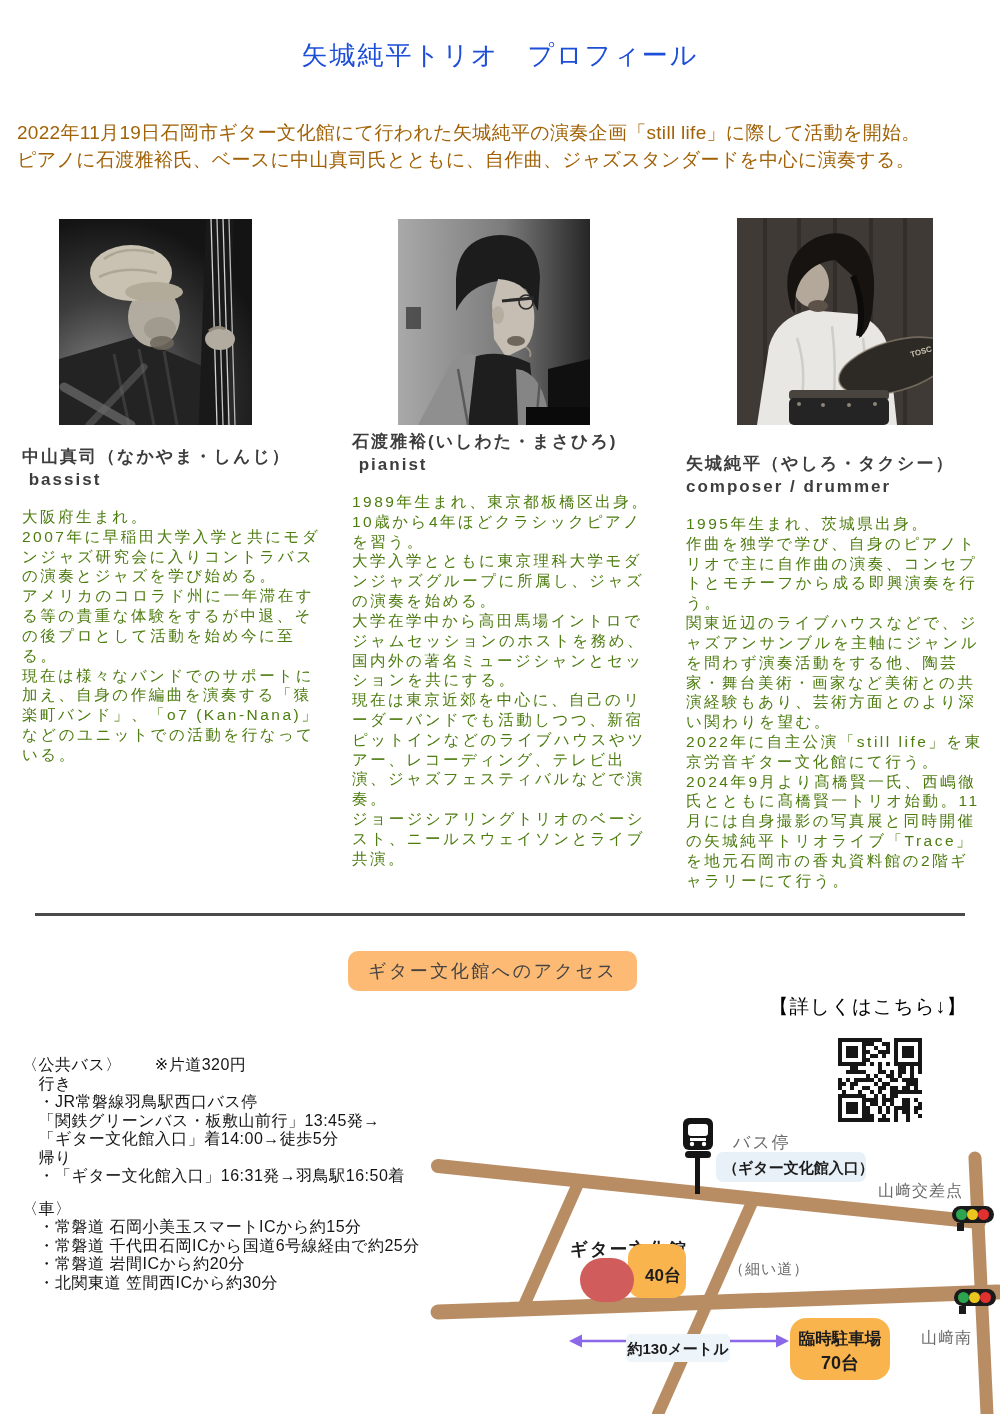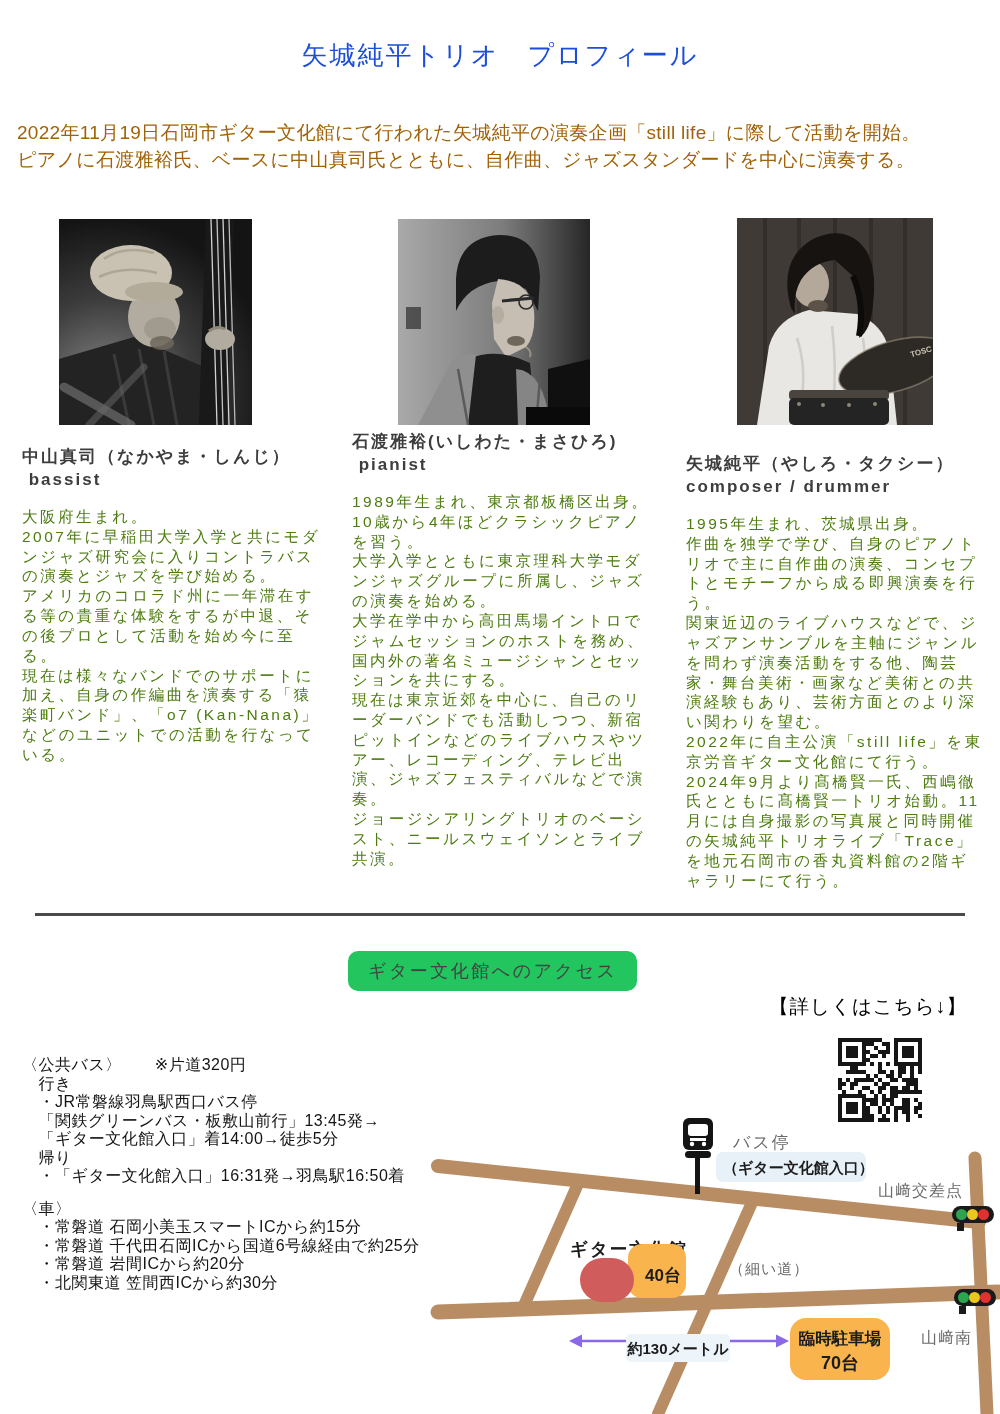--- a/index.html
+++ b/index.html
@@ -22,21 +22,21 @@
   .photo svg{display:block;}
   .member-col{line-height:1.35;}
   .m-name{font-size:17px;font-weight:bold;letter-spacing:2px;color:#3d3d3d;white-space:pre;}
   .m-role{font-size:17px;font-weight:bold;letter-spacing:2px;color:#3d3d3d;white-space:pre;}
   .m-bio{
     margin-top:15px;font-size:15.5px;line-height:1.28;letter-spacing:2.5px;
     color:#4d7c0f;white-space:pre-line;
   }
   .divider{top:913px;left:35px;width:930px;height:3px;background:#4a4a4a;}
   .access-pill{
-    top:951px;left:348px;background:#22c55e;border-radius:10px;
+    top:951px;left:348px;background:#fdba74;border-radius:10px;
     padding:8px 20px;font-size:18px;letter-spacing:2.5px;color:#434343;
   }
   .details-label{
     top:993px;right:33px;font-size:19.5px;font-weight:normal;color:#000;letter-spacing:1px;
   }
   .access-text{
     top:1042px;left:22px;width:430px;font-size:16px;line-height:18.5px;
     letter-spacing:0.5px;color:#141414;
   }
   .access-section{white-space:pre-line;margin-bottom:14px;margin-top:14px;}

